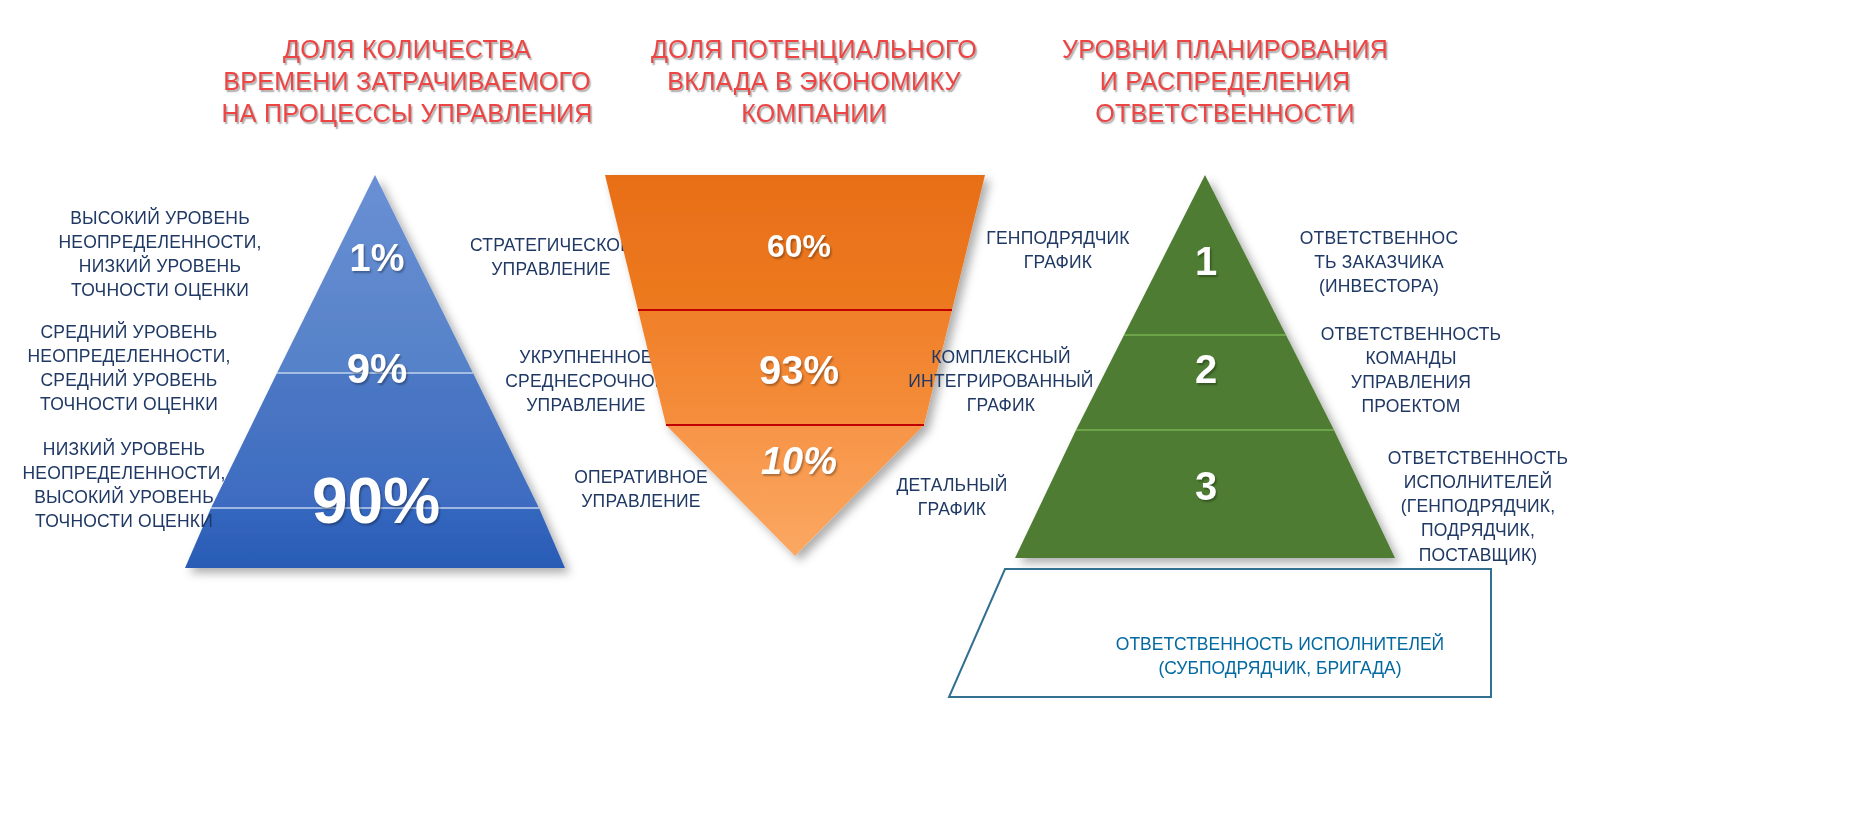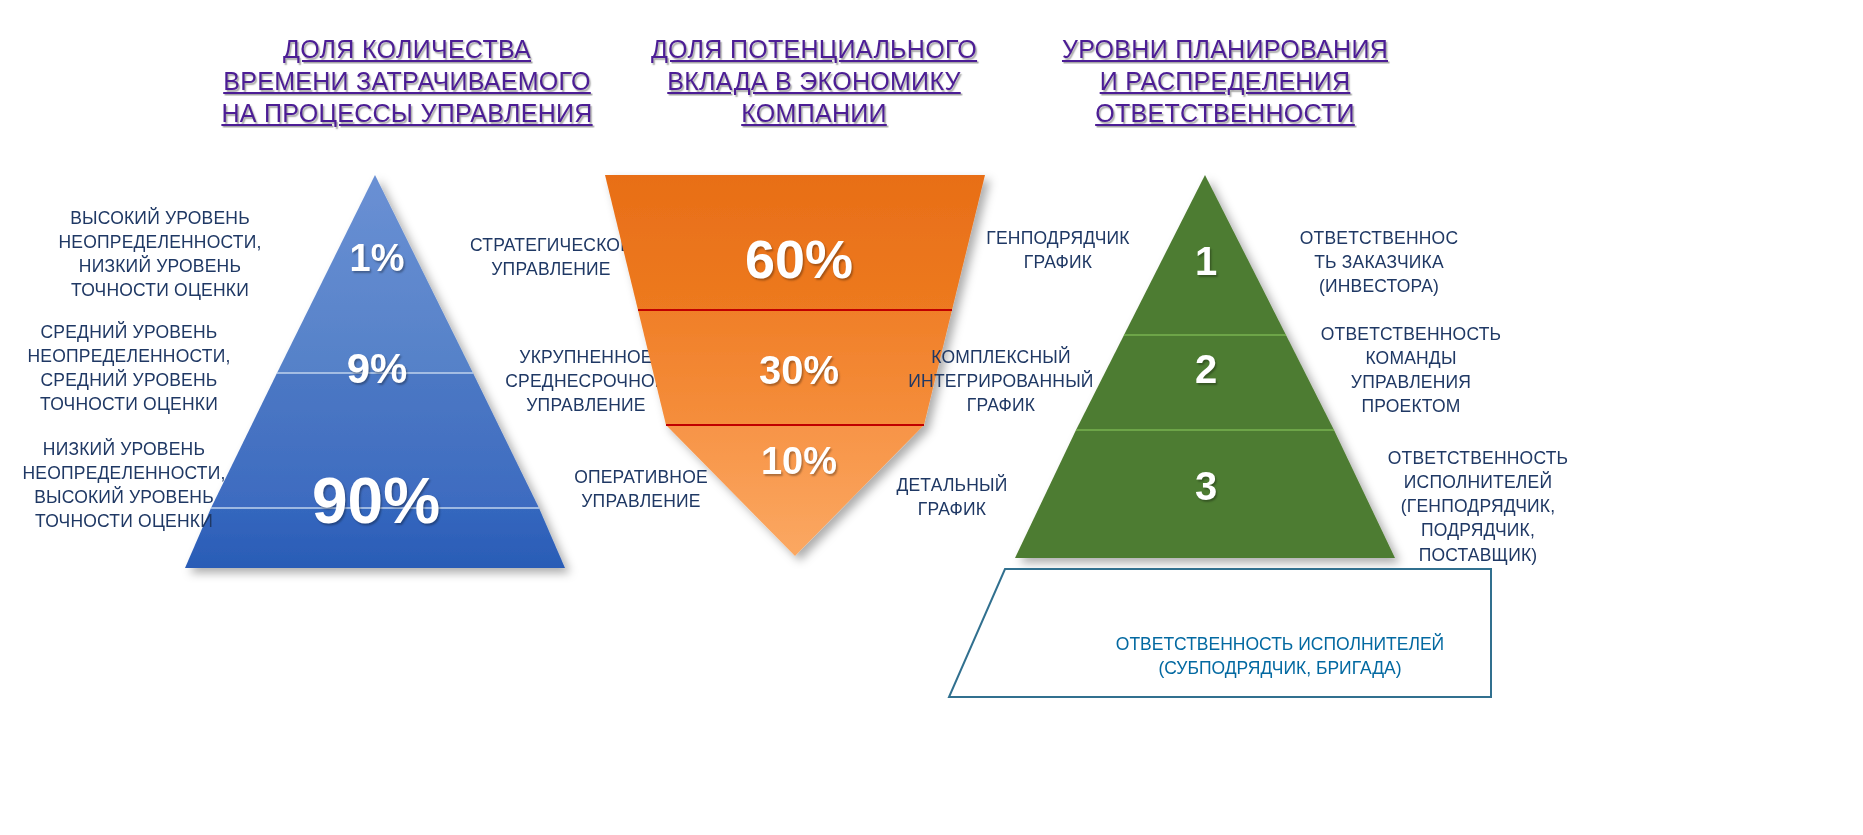--- a/index.html
+++ b/index.html
@@ -19,25 +19,24 @@
     background: #ffffff;
   }
 
   
   .col-header {
     position: absolute;
     text-align: center;
     font-size: 25px;
     line-height: 1.28;
     font-weight: 400;
-    color: #4c1d95;
+    color: #ef4444;
     letter-spacing: 0.3px;
     text-shadow: 1.5px 1.5px 1.5px rgba(0,0,0,0.35);
     white-space: pre-line;
-    text-decoration: underline;
   }
   #hdr-1 { left: 192px;  top: 33px;  width: 430px; }
   #hdr-2 { left: 635px;  top: 33px;  width: 358px; }
   #hdr-3 { left: 1035px; top: 33px;  width: 380px; }
 
   
   .side-label {
     position: absolute;
     font-size: 17.5px;
     line-height: 1.38;
@@ -86,23 +85,23 @@
     text-shadow: 1.5px 1.5px 2px rgba(0,0,0,0.30);
     pointer-events: none;
   }
 
   
   #bv1 { left: 318px; top: 237px; width: 118px; font-size: 38px; }
   #bv2 { left: 318px; top: 345px; width: 118px; font-size: 42px; }
   #bv3 { left: 300px; top: 464px; width: 152px; font-size: 64px; }
 
   
-  #ov1 { left: 740px; top: 228px; width: 118px; font-size: 54px; text-align: center; }
+  #ov1 { left: 740px; top: 228px; width: 118px; font-size: 32px; text-align: center; }
   #ov2 { left: 740px; top: 348px; width: 118px; font-size: 40px; }
-  #ov3 { left: 740px; top: 440px; width: 118px; font-size: 38px; }
+  #ov3 { left: 740px; top: 440px; width: 118px; font-size: 38px; font-style: italic; }
 
   
   #gv1 { left: 1160px; top: 239px; width: 92px; font-size: 40px; }
   #gv2 { left: 1160px; top: 347px; width: 92px; font-size: 40px; }
   #gv3 { left: 1160px; top: 464px; width: 92px; font-size: 40px; }
 
   
   #lvl3-title {
     position: absolute;
     left: 1080px; top: 588px; width: 400px;
@@ -217,21 +216,21 @@
         <polygon points="10,7 390,7 357,142 43,142" fill="url(#gradOrTop)"></polygon>
         <polygon points="43,142 357,142 329,257 71,257" fill="url(#gradOrMid)"></polygon>
         <polygon points="71,257 329,257 200,388" fill="url(#gradOrBot)"></polygon>
       </g>
       <line x1="43" y1="142" x2="357" y2="142" stroke="#C00000" stroke-width="1.8"></line>
       <line x1="71" y1="257" x2="329" y2="257" stroke="#C00000" stroke-width="1.8"></line>
     </svg>
   </div>
 
   <div class="tier-value" id="ov1">60%</div>
-  <div class="tier-value" id="ov2">30%</div>
+  <div class="tier-value" id="ov2">93%</div>
   <div class="tier-value" id="ov3">10%</div>
 
   <div class="side-label right" id="or-rt-1">ГЕНПОДРЯДЧИК
 ГРАФИК</div>
   <div class="side-label right" id="or-rt-2">КОМПЛЕКСНЫЙ
 ИНТЕГРИРОВАННЫЙ
 ГРАФИК</div>
   <div class="side-label right" id="or-rt-3">ДЕТАЛЬНЫЙ
 ГРАФИК</div>
 

